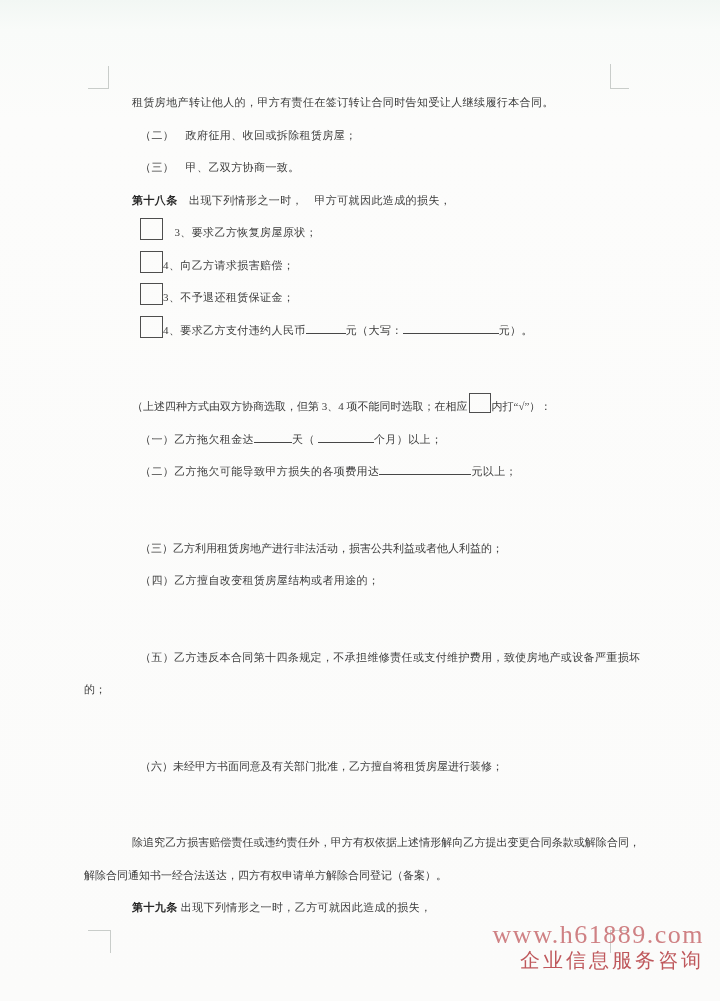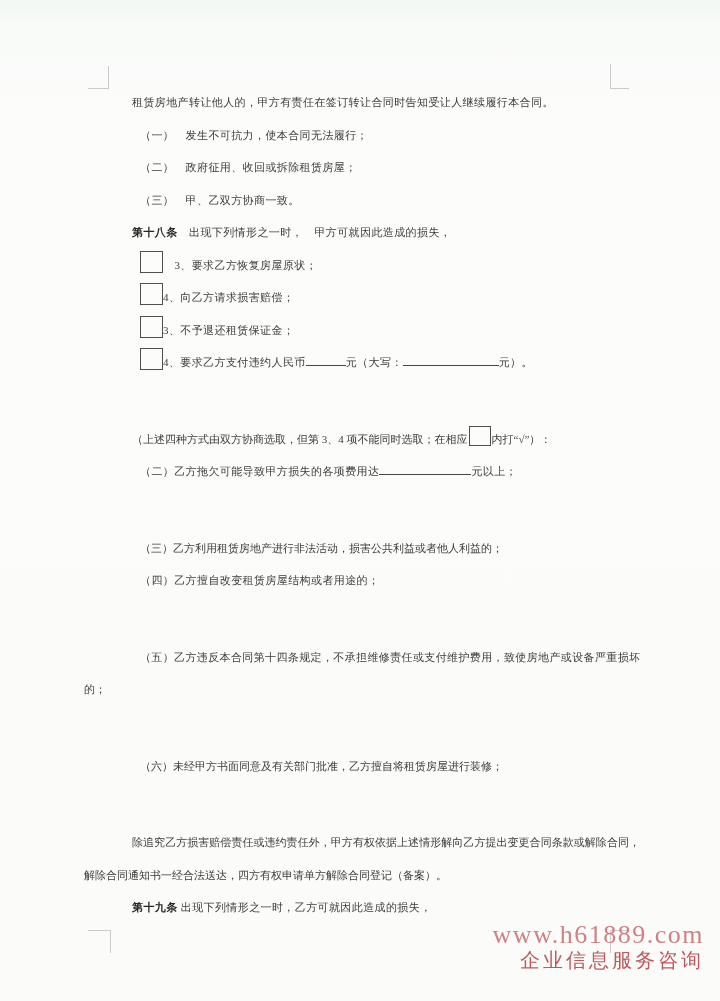--- a/index.html
+++ b/index.html
@@ -46,29 +46,29 @@
 </head>
 <body>
 
 <div class="crop crop-tl"></div>
 <div class="crop crop-tr"></div>
 <div class="crop crop-bl"></div>
 <div class="crop crop-br"></div>
 
 <div id="doc">
     <p class="p"><span>租赁房地产转让他人的，甲方有责任在签订转让合同时告知受让人继续履行本合同。</span></p>
-    <p class="item"><span>（一）　发生不可抗力，使本合同无法履行；</span></p>
     <p class="item"><span>（二）　政府征用、收回或拆除租赁房屋；</span></p>
     <p class="item"><span>（三）　甲、乙双方协商一致。</span></p>
     <p class="p"><span class="bold">第十八条</span><span>　出现下列情形之一时，　甲方可就因此造成的损失，</span></p>
     <p class="check"><span class="cb"></span><span>　3、要求乙方恢复房屋原状；</span></p>
     <p class="check"><span class="cb"></span><span>4、向乙方请求损害赔偿；</span></p>
     <p class="check"><span class="cb"></span><span>3、不予退还租赁保证金；</span></p>
     <p class="check"><span class="cb"></span><span>4、要求乙方支付违约人民币</span><span class="blank" style="width: 40px;"></span><span>元（大写：</span><span class="blank" style="width: 96px;"></span><span>元）。</span></p>
     <p class="p tight"><span>（上述四种方式由双方协商选取，但第 3、4 项不能同时选取；在相应</span><span class="cb inline"></span><span>内打“√”）：</span></p>
+    <p class="item"><span>（一）乙方拖欠租金达</span><span class="blank" style="width: 38px;"></span><span>天（ </span><span class="blank" style="width: 56px;"></span><span>个月）以上；</span></p>
     <p class="item"><span>（二）乙方拖欠可能导致甲方损失的各项费用达</span><span class="blank" style="width: 92px;"></span><span>元以上；</span></p>
     <p class="item tight"><span>（三）乙方利用租赁房地产进行非法活动，损害公共利益或者他人利益的；</span></p>
     <p class="item"><span>（四）乙方擅自改变租赁房屋结构或者用途的；</span></p>
     <p class="item tight"><span>（五）乙方违反本合同第十四条规定，不承担维修责任或支付维护费用，致使房地产或设备严重损坏的；</span></p>
     <p class="item tight"><span>（六）未经甲方书面同意及有关部门批准，乙方擅自将租赁房屋进行装修；</span></p>
     <p class="p tight"><span>除追究乙方损害赔偿责任或违约责任外，甲方有权依据上述情形解向乙方提出变更合同条款或解除合同，解除合同通知书一经合法送达，四方有权申请单方解除合同登记（备案）。</span></p>
     <p class="p"><span class="bold">第十九条</span><span> 出现下列情形之一时，乙方可就因此造成的损失，</span></p>
   </div>
 
 <div class="wm">

